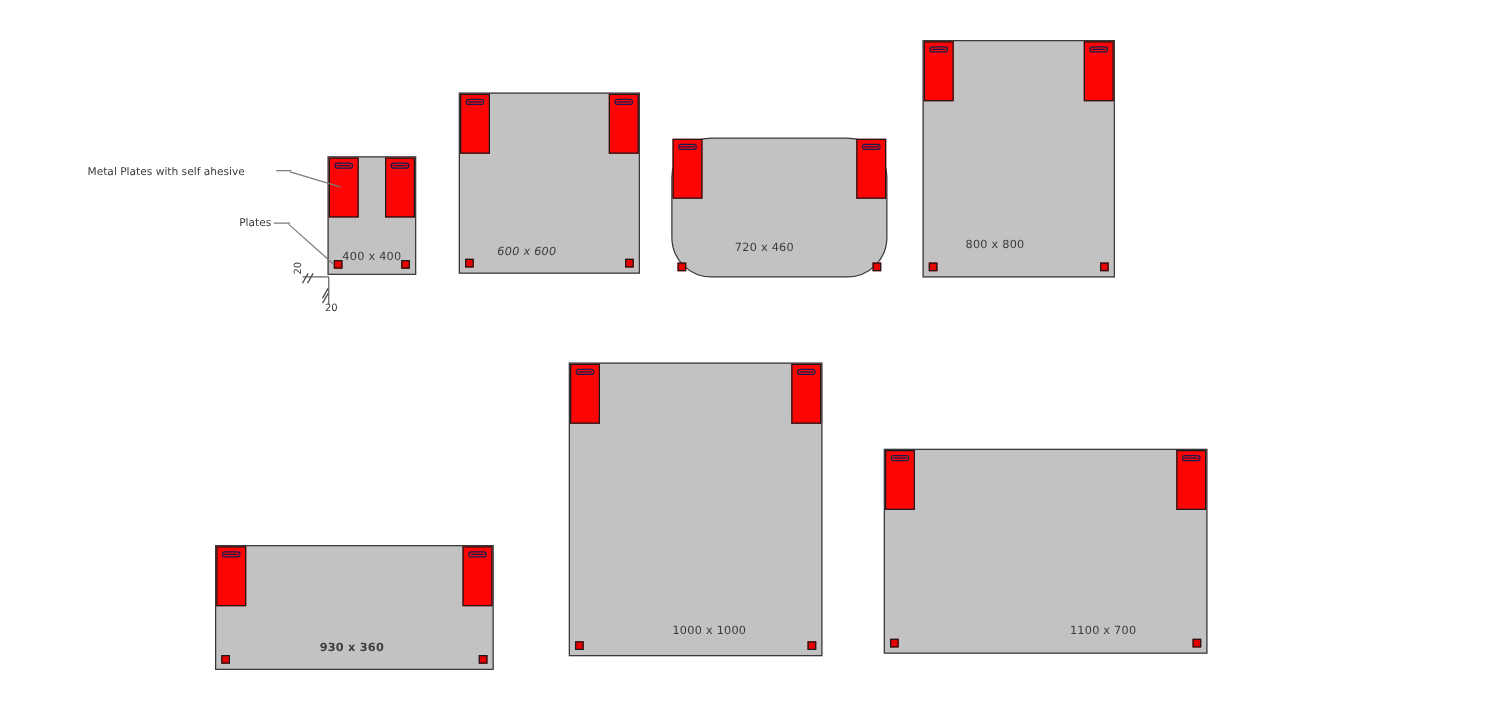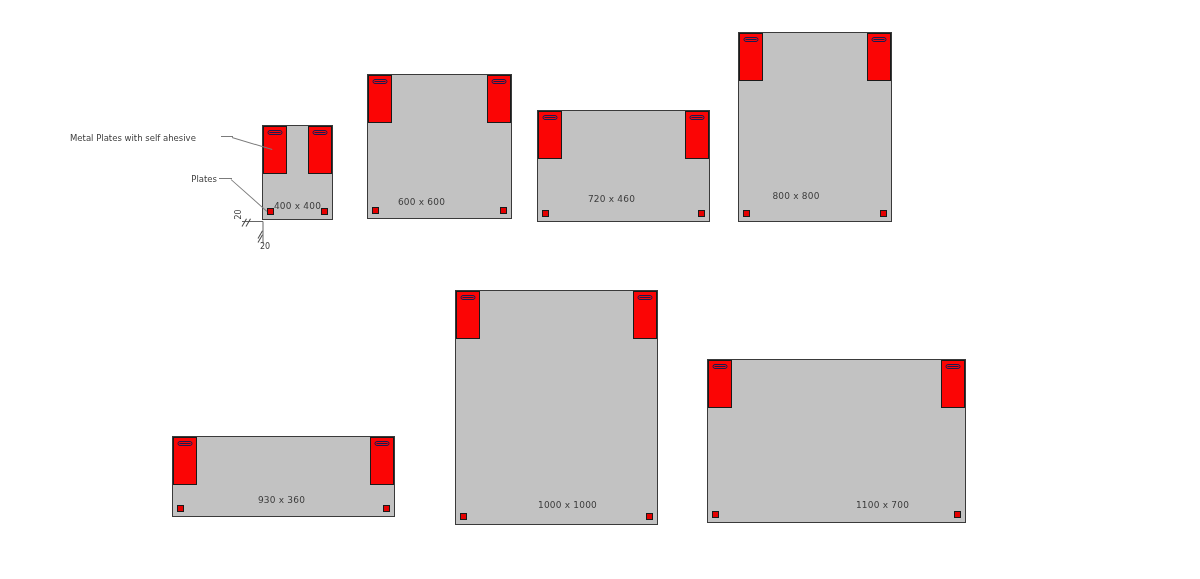--- a/index.html
+++ b/index.html
@@ -98,23 +98,23 @@
             <i class="slot-bar"></i>
           </div>
         </div>
         <div class="plate right">
           <div class="slot">
             <i class="slot-bar"></i>
           </div>
         </div>
         <div class="bumper bl"></div>
         <div class="bumper br"></div>
-        <div class="size-label" style="bottom:11px;transform:translateX(calc(-50% + -18px));">600 x 600</div>
-      </div>
-      <div class="panel" style="left: 537px; top: 110px; width: 173px; height: 112px;">
+        <div class="size-label" style="bottom:11px;transform:translateX(calc(-50% + -18px));font-style:italic;">600 x 600</div>
+      </div>
+      <div class="panel" style="left: 537px; top: 110px; width: 173px; height: 112px; border-radius: 32px;">
         <div class="plate left">
           <div class="slot">
             <i class="slot-bar"></i>
           </div>
         </div>
         <div class="plate right">
           <div class="slot">
             <i class="slot-bar"></i>
           </div>
         </div>
@@ -130,21 +130,21 @@
         </div>
         <div class="plate right">
           <div class="slot">
             <i class="slot-bar"></i>
           </div>
         </div>
         <div class="bumper bl"></div>
         <div class="bumper br"></div>
         <div class="size-label" style="bottom:20px;transform:translateX(calc(-50% + -19px));">800 x 800</div>
       </div>
-      <div class="panel" style="left: 172px; top: 436px; width: 223px; height: 81px;">
+      <div class="panel" style="left: 172px; top: 436px; width: 223px; height: 100px; font-weight: bold;">
         <div class="plate left">
           <div class="slot">
             <i class="slot-bar"></i>
           </div>
         </div>
         <div class="plate right">
           <div class="slot">
             <i class="slot-bar"></i>
           </div>
         </div>

